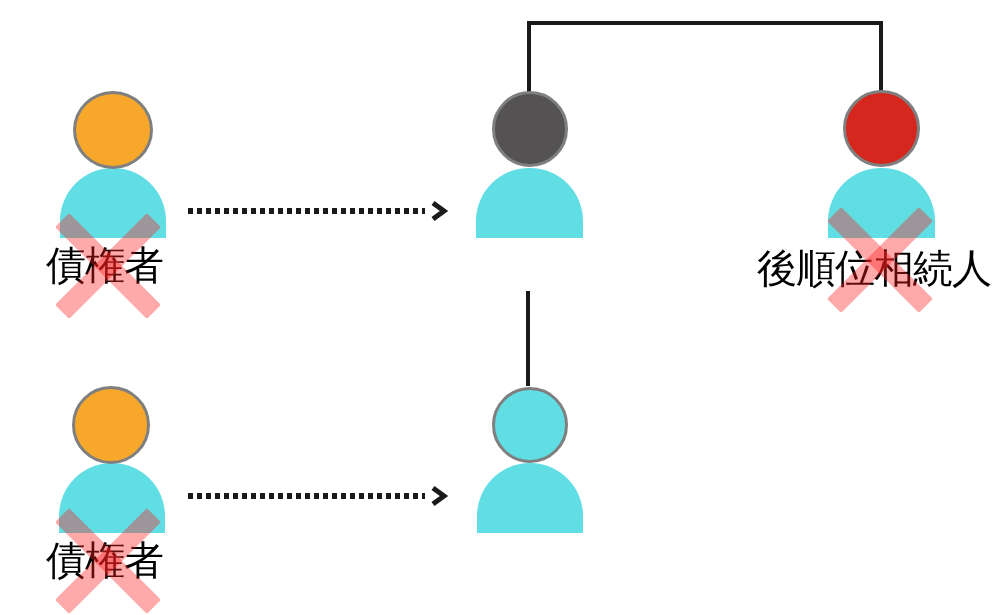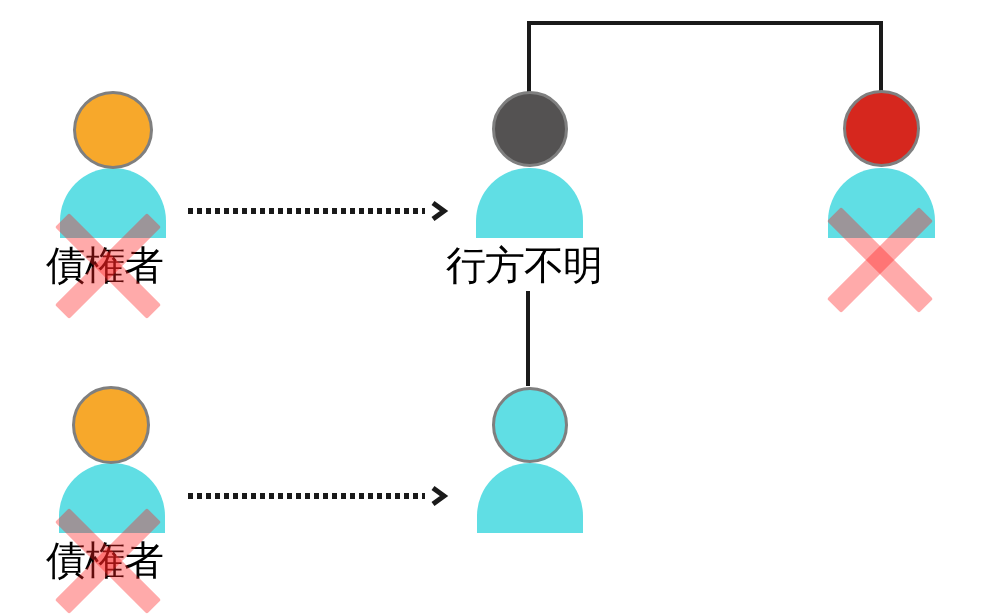--- a/index.html
+++ b/index.html
@@ -70,24 +70,24 @@
   <div class="head bodypart p-tl-head" style="background: rgb(247, 168, 43);"></div>
   <div class="bodyshape p-tl-body" style="background: rgb(96, 222, 228);"></div>
   <div class="plabel l-tl">債権者</div>
   <div class="xmark x-tl">
     <div class="xbar a" style="background: rgba(255, 32, 32, 0.38);"></div>
     <div class="xbar b" style="background: rgba(255, 32, 32, 0.38);"></div>
   </div>
 
   <div class="head p-tc-head" style="background: rgb(84, 82, 82);"></div>
   <div class="bodyshape p-tc-body" style="background: rgb(96, 222, 228);"></div>
-  <div class="plabel l-tc">行方不明</div>
 
   <div class="head p-tr-head" style="background: rgb(214, 39, 30);"></div>
   <div class="bodyshape p-tr-body" style="background: rgb(96, 222, 228);"></div>
+  <div class="plabel l-tr">後順位相続人</div>
   <div class="xmark x-tr">
     <div class="xbar a" style="background: rgba(255, 32, 32, 0.38);"></div>
     <div class="xbar b" style="background: rgba(255, 32, 32, 0.38);"></div>
   </div>
 
   <div class="head p-bc-head" style="background: rgb(96, 222, 228);"></div>
   <div class="bodyshape p-bc-body" style="background: rgb(96, 222, 228);"></div>
 
   <div class="head p-bl-head" style="background: rgb(247, 168, 43);"></div>
   <div class="bodyshape p-bl-body" style="background: rgb(96, 222, 228);"></div>

